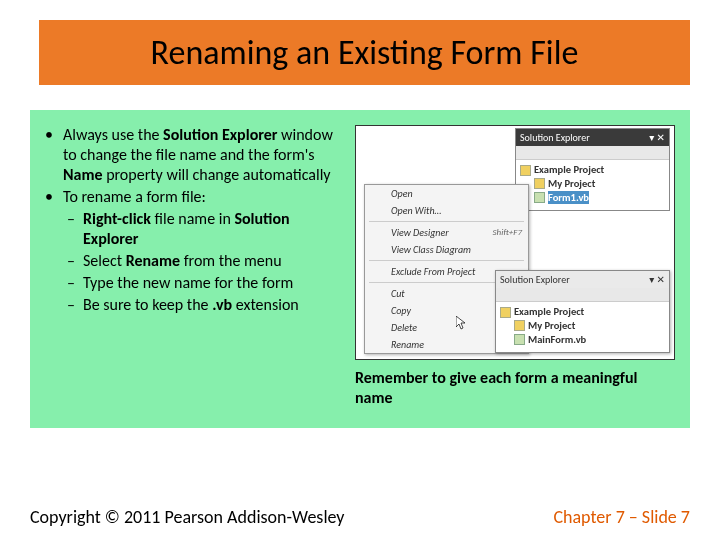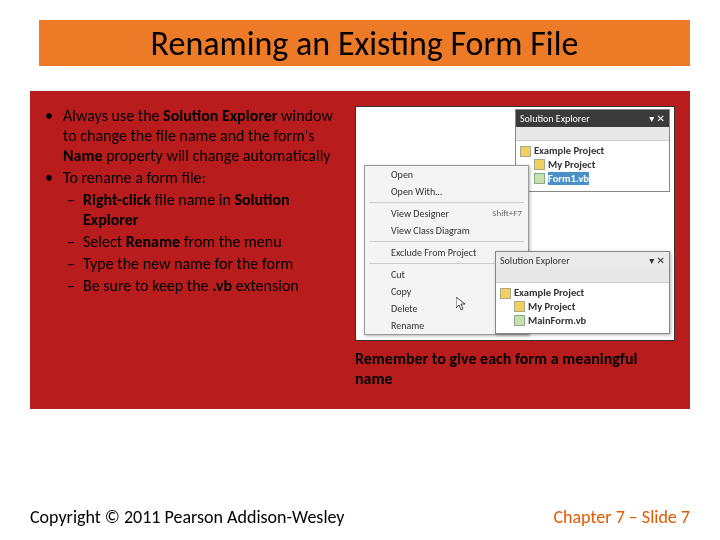--- a/index.html
+++ b/index.html
@@ -1,36 +1,36 @@
 <!DOCTYPE html>
 <html><head>
 <meta charset="utf-8">
 <style>
   * { box-sizing: border-box; margin: 0; padding: 0; }
   body { width: 720px; height: 540px; background: #fff; font-family: Calibri, Arial, sans-serif; position: relative; overflow: hidden; }
-  .title-bar { background: #ec7a27; margin: 20px 30px 0 39px; height: 46px; display: flex; align-items: center; justify-content: center; }
+  .title-bar { background: #ec7a27; margin: 20px 30px 0 39px; height: 65px; display: flex; align-items: center; justify-content: center; }
   .title-bar h1 { color: #000; font-size: 34px; font-weight: 400; }
-  .content { background: #b91c1c; margin: 25px 30px 0 30px; padding: 15px 15px 20px 15px; display: flex; gap: 15px; }
+  .content { background: #86efac; margin: 25px 30px 0 30px; padding: 15px 15px 20px 15px; display: flex; gap: 15px; }
   .left-col { flex: 1; color: #000; font-size: 16px; line-height: 1.25; }
   .left-col ul { list-style: none; }
   .left-col > ul > li { position: relative; padding-left: 18px; margin-bottom: 2px; }
   .left-col > ul > li::before { content: "•"; position: absolute; left: 0; top: 0; }
   .left-col ul ul > li { position: relative; padding-left: 20px; margin-top: 2px; }
   .left-col ul ul > li::before { content: "–"; position: absolute; left: 4px; top: 0; }
   .right-col { width: 320px; display: flex; flex-direction: column; }
   .screenshot-box { background: #fff; border: 1px solid #333; height: 235px; position: relative; font-size: 10px; color: #333; overflow: hidden; }
   .se-panel { position: absolute; top: 2px; right: 4px; width: 155px; background: #fff; border: 1px solid #888; }
   .se-titlebar { background: #3a3a3a; color: #fff; font-size: 10px; padding: 2px 4px; display: flex; justify-content: space-between; align-items: center; }
   .se-toolbar { background: #e8e8e8; height: 14px; border-bottom: 1px solid #ccc; }
   .se-tree { padding: 3px 4px 6px 4px; font-size: 10.5px; }
   .tree-root { display: flex; align-items: flex-end; gap: 3px; }
   .tree-child { padding-left: 14px; display: flex; align-items: center; gap: 3px; margin-top: 1px; font-weight: bold; }
   .icon-sq { width: 11px; height: 11px; background: #f0d060; border: 1px solid #aa8; display: inline-block; }
   .icon-vb { width: 11px; height: 11px; background: #c8e0b0; border: 1px solid #8a8; display: inline-block; }
-  .ctx-menu { position: absolute; top: 58px; left: 8px; width: 165px; background: #f4f4f4; border: 1px solid #999; box-shadow: 1px 1px 3px rgba(0,0,0,0.3); font-size: 10px; }
+  .ctx-menu { position: absolute; top: 58px; left: 8px; width: 165px; background: #f4f4f4; border: 1px solid #999; box-shadow: 1px 1px 3px rgba(0,0,0,0.3); font-size: 10px; font-style: italic; }
   .ctx-item { padding: 2px 6px 2px 26px; position: relative; display: flex; justify-content: space-between; }
   .ctx-item .sc { color: #666; font-size: 9px; }
   .ctx-sep { height: 1px; background: #ccc; margin: 2px 4px; }
   .cursor { position: absolute; width: 10px; height: 14px; }
   .cursor svg { width: 10px; height: 14px; }
   .se-panel2 { position: absolute; bottom: 6px; right: 4px; width: 175px; background: #fff; border: 1px solid #888; box-shadow: 1px 1px 3px rgba(0,0,0,0.3); }
   .note { margin-top: 8px; font-size: 16px; font-weight: 700; color: #000; line-height: 1.25; }
   .footer { position: absolute; bottom: 12px; left: 30px; right: 30px; display: flex; justify-content: space-between; font-size: 18px; }
   .footer .copyright { color: #000; }
   .footer .slideno { color: #e05a00; }

